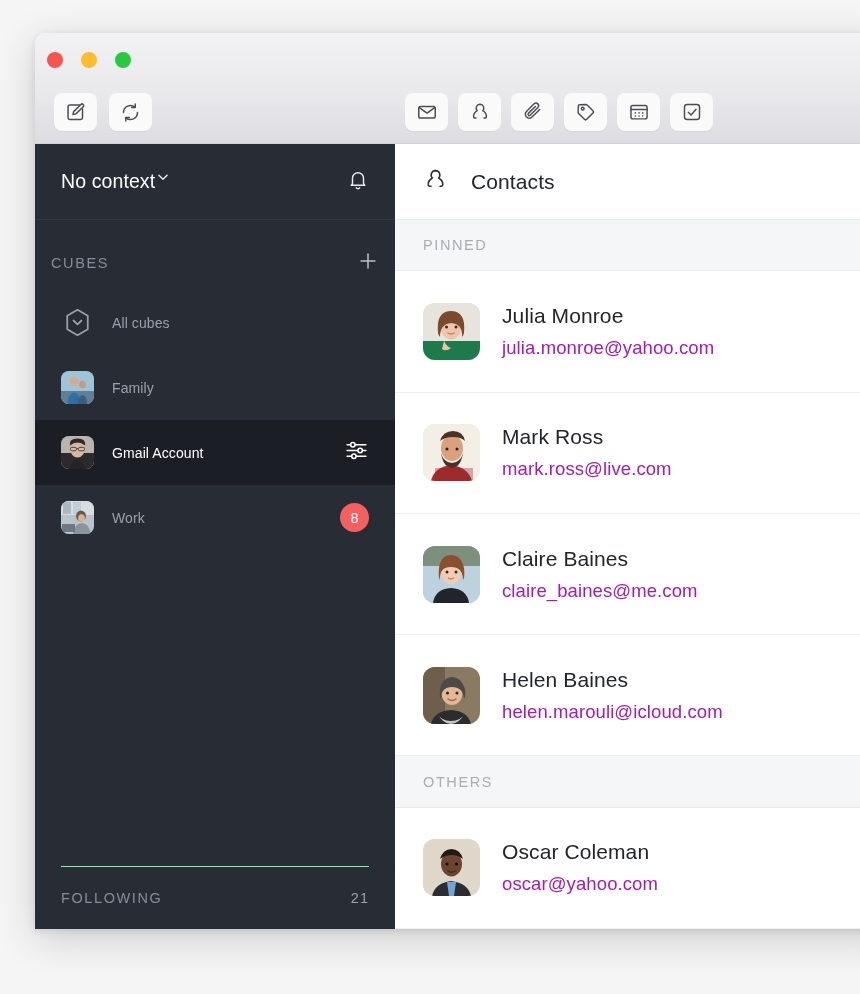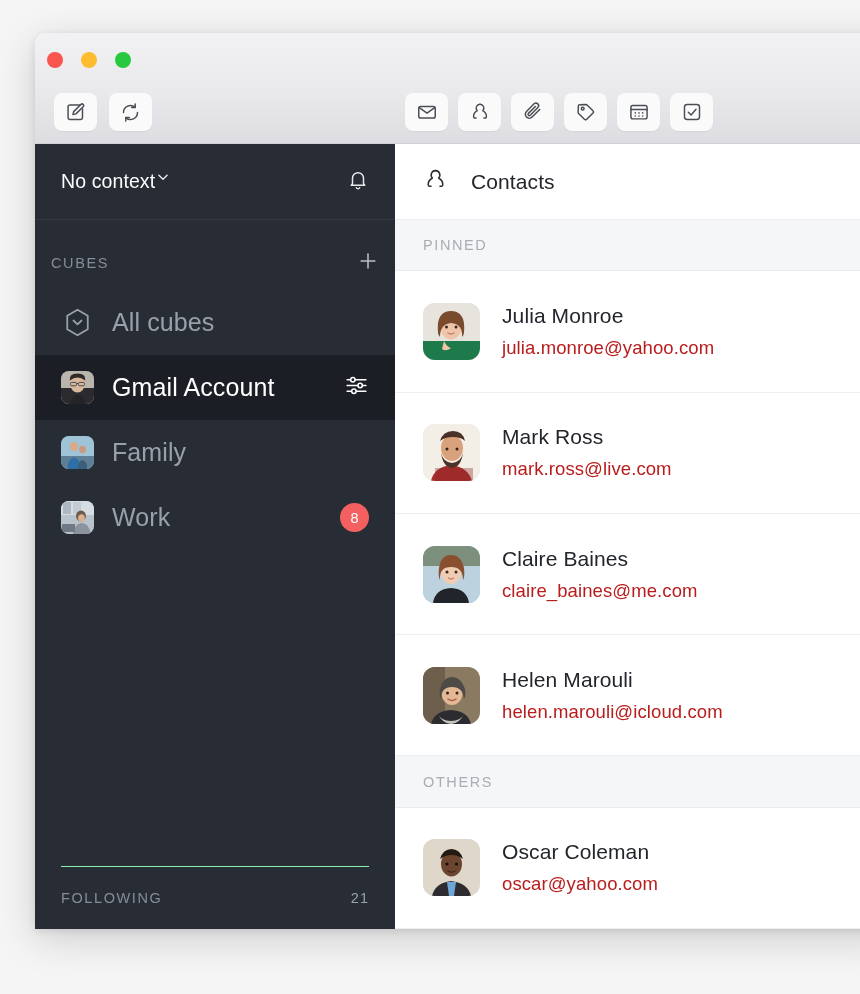--- a/index.html
+++ b/index.html
@@ -127,21 +127,21 @@
   .cube-row {
     display: flex;
     align-items: center;
     height: 65px;
     padding: 0 26px;
     gap: 18px;
     cursor: pointer;
   }
   .cube-row.selected { background: #1b1e25; }
   .cube-label {
-    font-size: 25px;
+    font-size: 14px;
     color: #9aa0ab;
     flex: 1;
     letter-spacing: 0.1px;
   }
   .cube-row.selected .cube-label { color: #fff; }
 
   .cube-avatar {
     width: 33px; height: 33px;
     border-radius: 8px;
     flex: 0 0 33px;
@@ -234,21 +234,21 @@
   .contact-text { min-width: 0; }
   .contact-name {
     font-size: 21px;
     color: #22252b;
     margin-bottom: 9px;
     letter-spacing: 0.1px;
     white-space: nowrap;
   }
   .contact-email {
     font-size: 18.5px;
-    color: #b91c1c;
+    color: #a21caf;
     letter-spacing: 0.1px;
     white-space: nowrap;
   }
 </style>
 </head>
 <body>
 
 <div id="app-window">
 
   <div id="titlebar">
@@ -375,20 +375,34 @@
       <div class="cube-row">
         <span class="cube-icon">
           <svg width="27" height="29" viewBox="0 0 24 26" fill="none" stroke="#9aa0ab" stroke-width="1.6" stroke-linejoin="round">
             <path d="M12 1.6 21.2 7v12L12 24.4 2.8 19V7z"></path>
             <polyline points="8.4,11.2 12,14.6 15.6,11.2" stroke-linecap="round"></polyline>
           </svg>
         </span>
         <span class="cube-label">All cubes</span>
       </div>
 
+      <div class="cube-row">
+        <span class="cube-avatar">
+          <svg width="33" height="33" viewBox="0 0 33 33">
+            <rect width="33" height="33" fill="#9fc4d8"></rect>
+            <rect y="20" width="33" height="13" fill="#5f7f96"></rect>
+            <ellipse cx="13" cy="10.5" rx="4.2" ry="4.6" fill="#d8a98a"></ellipse>
+            <path d="M6.5 33q0-10 6.5-11.4Q19.5 23 19.5 33z" fill="#2f6fa8"></path>
+            <ellipse cx="21.5" cy="13.5" rx="3.4" ry="3.8" fill="#c99a7c"></ellipse>
+            <path d="M16.8 33q0-8 4.7-9 4.7 1 4.7 9z" fill="#3a5f7d"></path>
+          </svg>
+        </span>
+        <span class="cube-label">Family</span>
+      </div>
+
       <div class="cube-row selected">
         <span class="cube-avatar">
           <svg width="33" height="33" viewBox="0 0 33 33">
             <rect width="33" height="33" fill="#b9b5ad"></rect>
             <rect y="17" width="33" height="16" fill="#2b2b2f"></rect>
             <ellipse cx="16.5" cy="13" rx="7.4" ry="8.6" fill="#d8b79c"></ellipse>
             <path d="M8.8 9.5q7.7-6 15.4 0 1 -7-7.7-7T8.8 9.5z" fill="#2f2a26"></path>
             <rect x="9.4" y="11.4" width="6.1" height="3.4" rx="1.4" fill="none" stroke="#4a4a4e" stroke-width="1"></rect>
             <rect x="17.4" y="11.4" width="6.1" height="3.4" rx="1.4" fill="none" stroke="#4a4a4e" stroke-width="1"></rect>
             <line x1="15.5" y1="12.6" x2="17.4" y2="12.6" stroke="#4a4a4e" stroke-width="1"></line>
@@ -406,34 +420,20 @@
               <circle cx="15.5" cy="12" r="2.1" fill="#1b1e25"></circle>
               <circle cx="9.5" cy="17.5" r="2.1" fill="#1b1e25"></circle>
             </svg>
           </span>
         </span>
       </div>
 
       <div class="cube-row">
         <span class="cube-avatar">
           <svg width="33" height="33" viewBox="0 0 33 33">
-            <rect width="33" height="33" fill="#9fc4d8"></rect>
-            <rect y="20" width="33" height="13" fill="#5f7f96"></rect>
-            <ellipse cx="13" cy="10.5" rx="4.2" ry="4.6" fill="#d8a98a"></ellipse>
-            <path d="M6.5 33q0-10 6.5-11.4Q19.5 23 19.5 33z" fill="#2f6fa8"></path>
-            <ellipse cx="21.5" cy="13.5" rx="3.4" ry="3.8" fill="#c99a7c"></ellipse>
-            <path d="M16.8 33q0-8 4.7-9 4.7 1 4.7 9z" fill="#3a5f7d"></path>
-          </svg>
-        </span>
-        <span class="cube-label">Family</span>
-      </div>
-
-      <div class="cube-row">
-        <span class="cube-avatar">
-          <svg width="33" height="33" viewBox="0 0 33 33">
             <rect width="33" height="33" fill="#b9c3cc"></rect>
             <rect x="0" y="0" width="33" height="14" fill="#d6dde3"></rect>
             <rect x="2" y="1" width="8" height="12" fill="#aeb8c2"></rect>
             <rect x="12" y="1" width="8" height="12" fill="#c3ccd4"></rect>
             <ellipse cx="20" cy="15" rx="5" ry="5.4" fill="#6b5a4c"></ellipse>
             <ellipse cx="20.5" cy="17" rx="3.4" ry="3.8" fill="#dcb190"></ellipse>
             <path d="M12 33q1-10 8.5-11Q29 23 29.5 33z" fill="#8b949d"></path>
             <rect x="1" y="23" width="13" height="8" fill="#6f7984"></rect>
           </svg>
         </span>
@@ -533,21 +533,21 @@
             <path d="M8 57q3-13 20-14 17 1 20 14z" fill="#2b2b30"></path>
             <path d="M14 46q6 11 14 11t14-11q-4 8-14 8-10 0-14-8z" fill="#c9c4bc"></path>
             <ellipse cx="29" cy="26" rx="10.5" ry="12" fill="#e3b894"></ellipse>
             <path d="M17 22q3-12 12-12t13 12q1 7-1 10-1-12-12-12-11 0-11 12-2-3-1-10z" fill="#4d4a48"></path>
             <circle cx="24.5" cy="26" r="1.5" fill="#35251c"></circle>
             <circle cx="34" cy="26" r="1.5" fill="#35251c"></circle>
             <path d="M25 32q4 3 8 0" stroke="#a85f52" stroke-width="1.5" fill="none" stroke-linecap="round"></path>
           </svg>
         </span>
         <span class="contact-text">
-          <span class="contact-name" style="display:block">Helen Marouli</span>
+          <span class="contact-name" style="display:block">Helen Baines</span>
           <span class="contact-email" style="display:block">helen.marouli@icloud.com</span>
         </span>
       </div>
 
       <div class="list-section-head">OTHERS</div>
 
       <div class="contact-row">
         <span class="contact-avatar">
           <svg width="57" height="57" viewBox="0 0 57 57">
             <rect width="57" height="57" fill="#e0d7cb"></rect>

